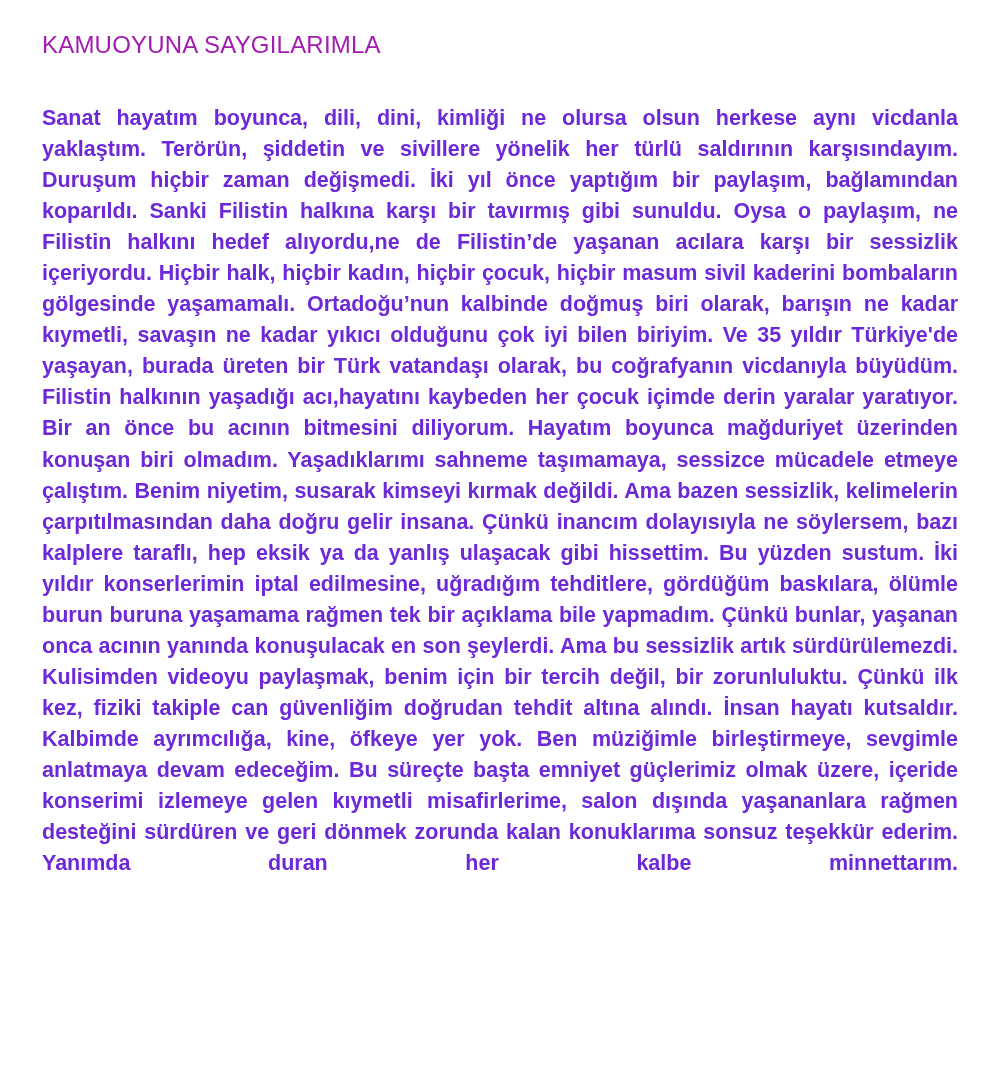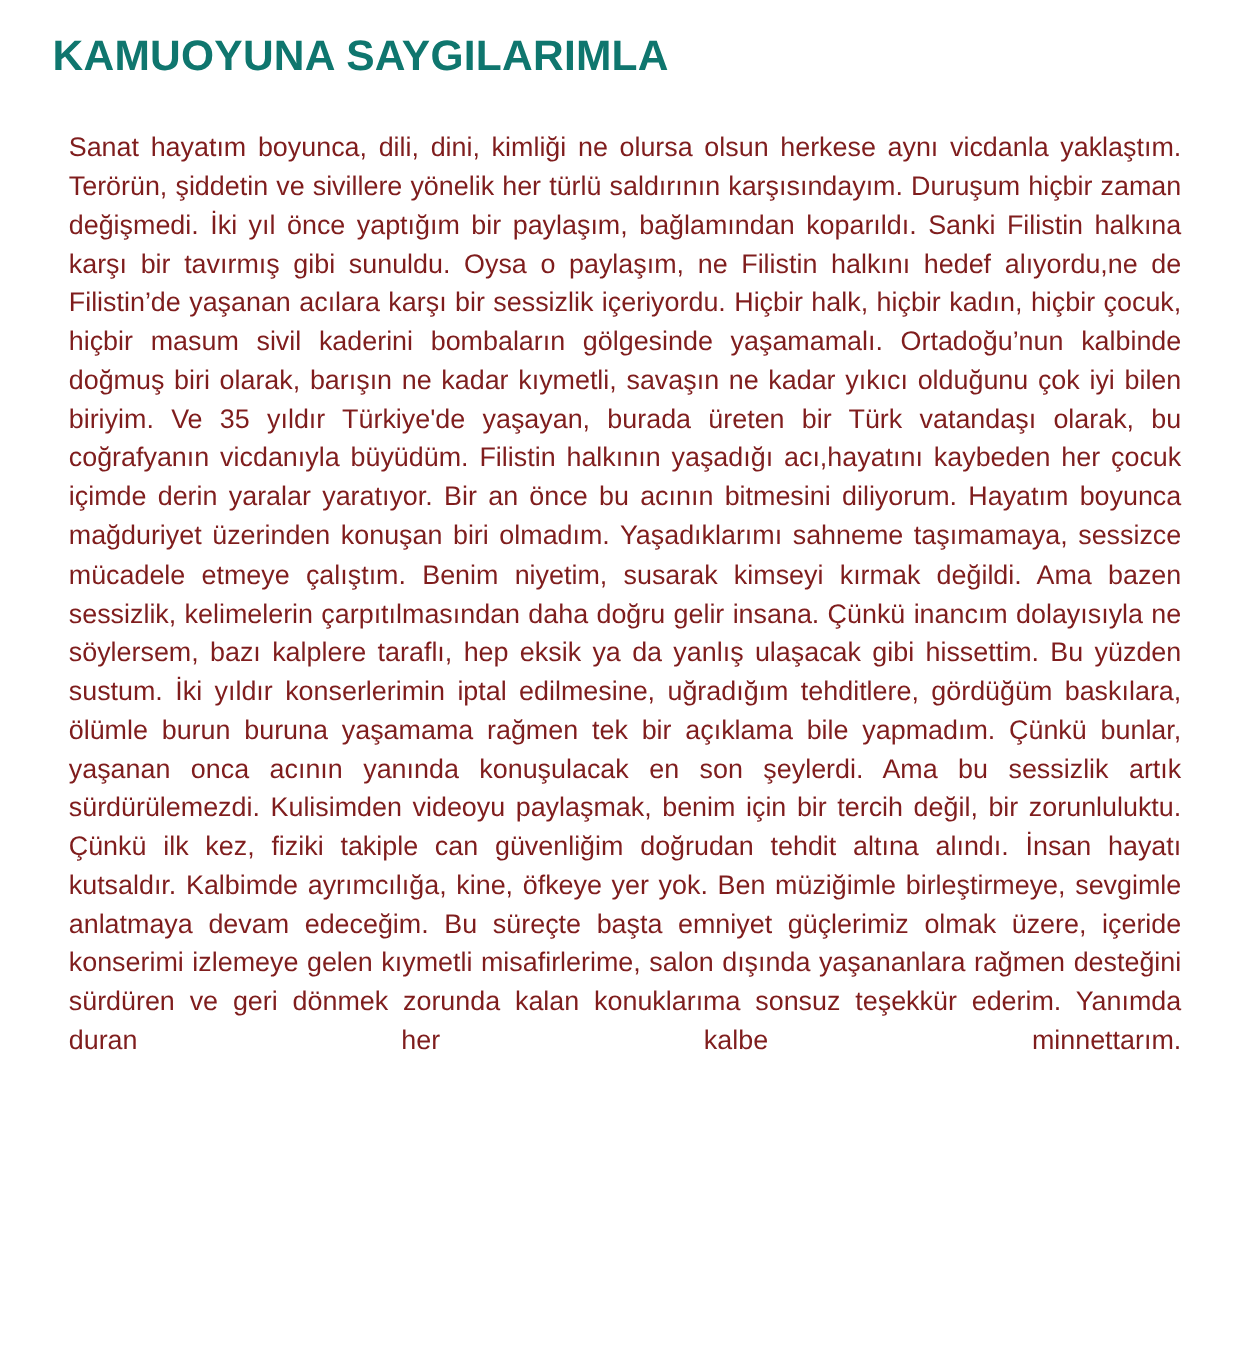--- a/index.html
+++ b/index.html
@@ -27,39 +27,39 @@
   .statement {
     position: absolute;
     left: 42px;
     top: 0;
     width: 916px;
   }
 
   .headline {
     margin: 0;
     padding: 0;
-    font-size: 34px;
-    font-weight: bold;
+    font-size: 24px;
+    font-weight: normal;
     line-height: 34px;
     letter-spacing: 0.2px;
-    color: #0f766e;
+    color: #a21caf;
     padding-top: 28px;
     white-space: nowrap;
   }
 
   .body-copy {
-    margin: 13px;
+    margin: 0;
     padding: 0;
     margin-top: 41px;
     font-size: 21.5px;
-    font-weight: normal;
+    font-weight: bold;
     line-height: 31.05px;
     text-align: justify;
     text-justify: inter-word;
-    color: #7f1d1d;
+    color: #6d28d9;
     word-spacing: 0.1px;
     hyphens: none;
   }
 
   
   .body-copy::after {
     content: "";
     display: inline-block;
     width: 100%;
   }

